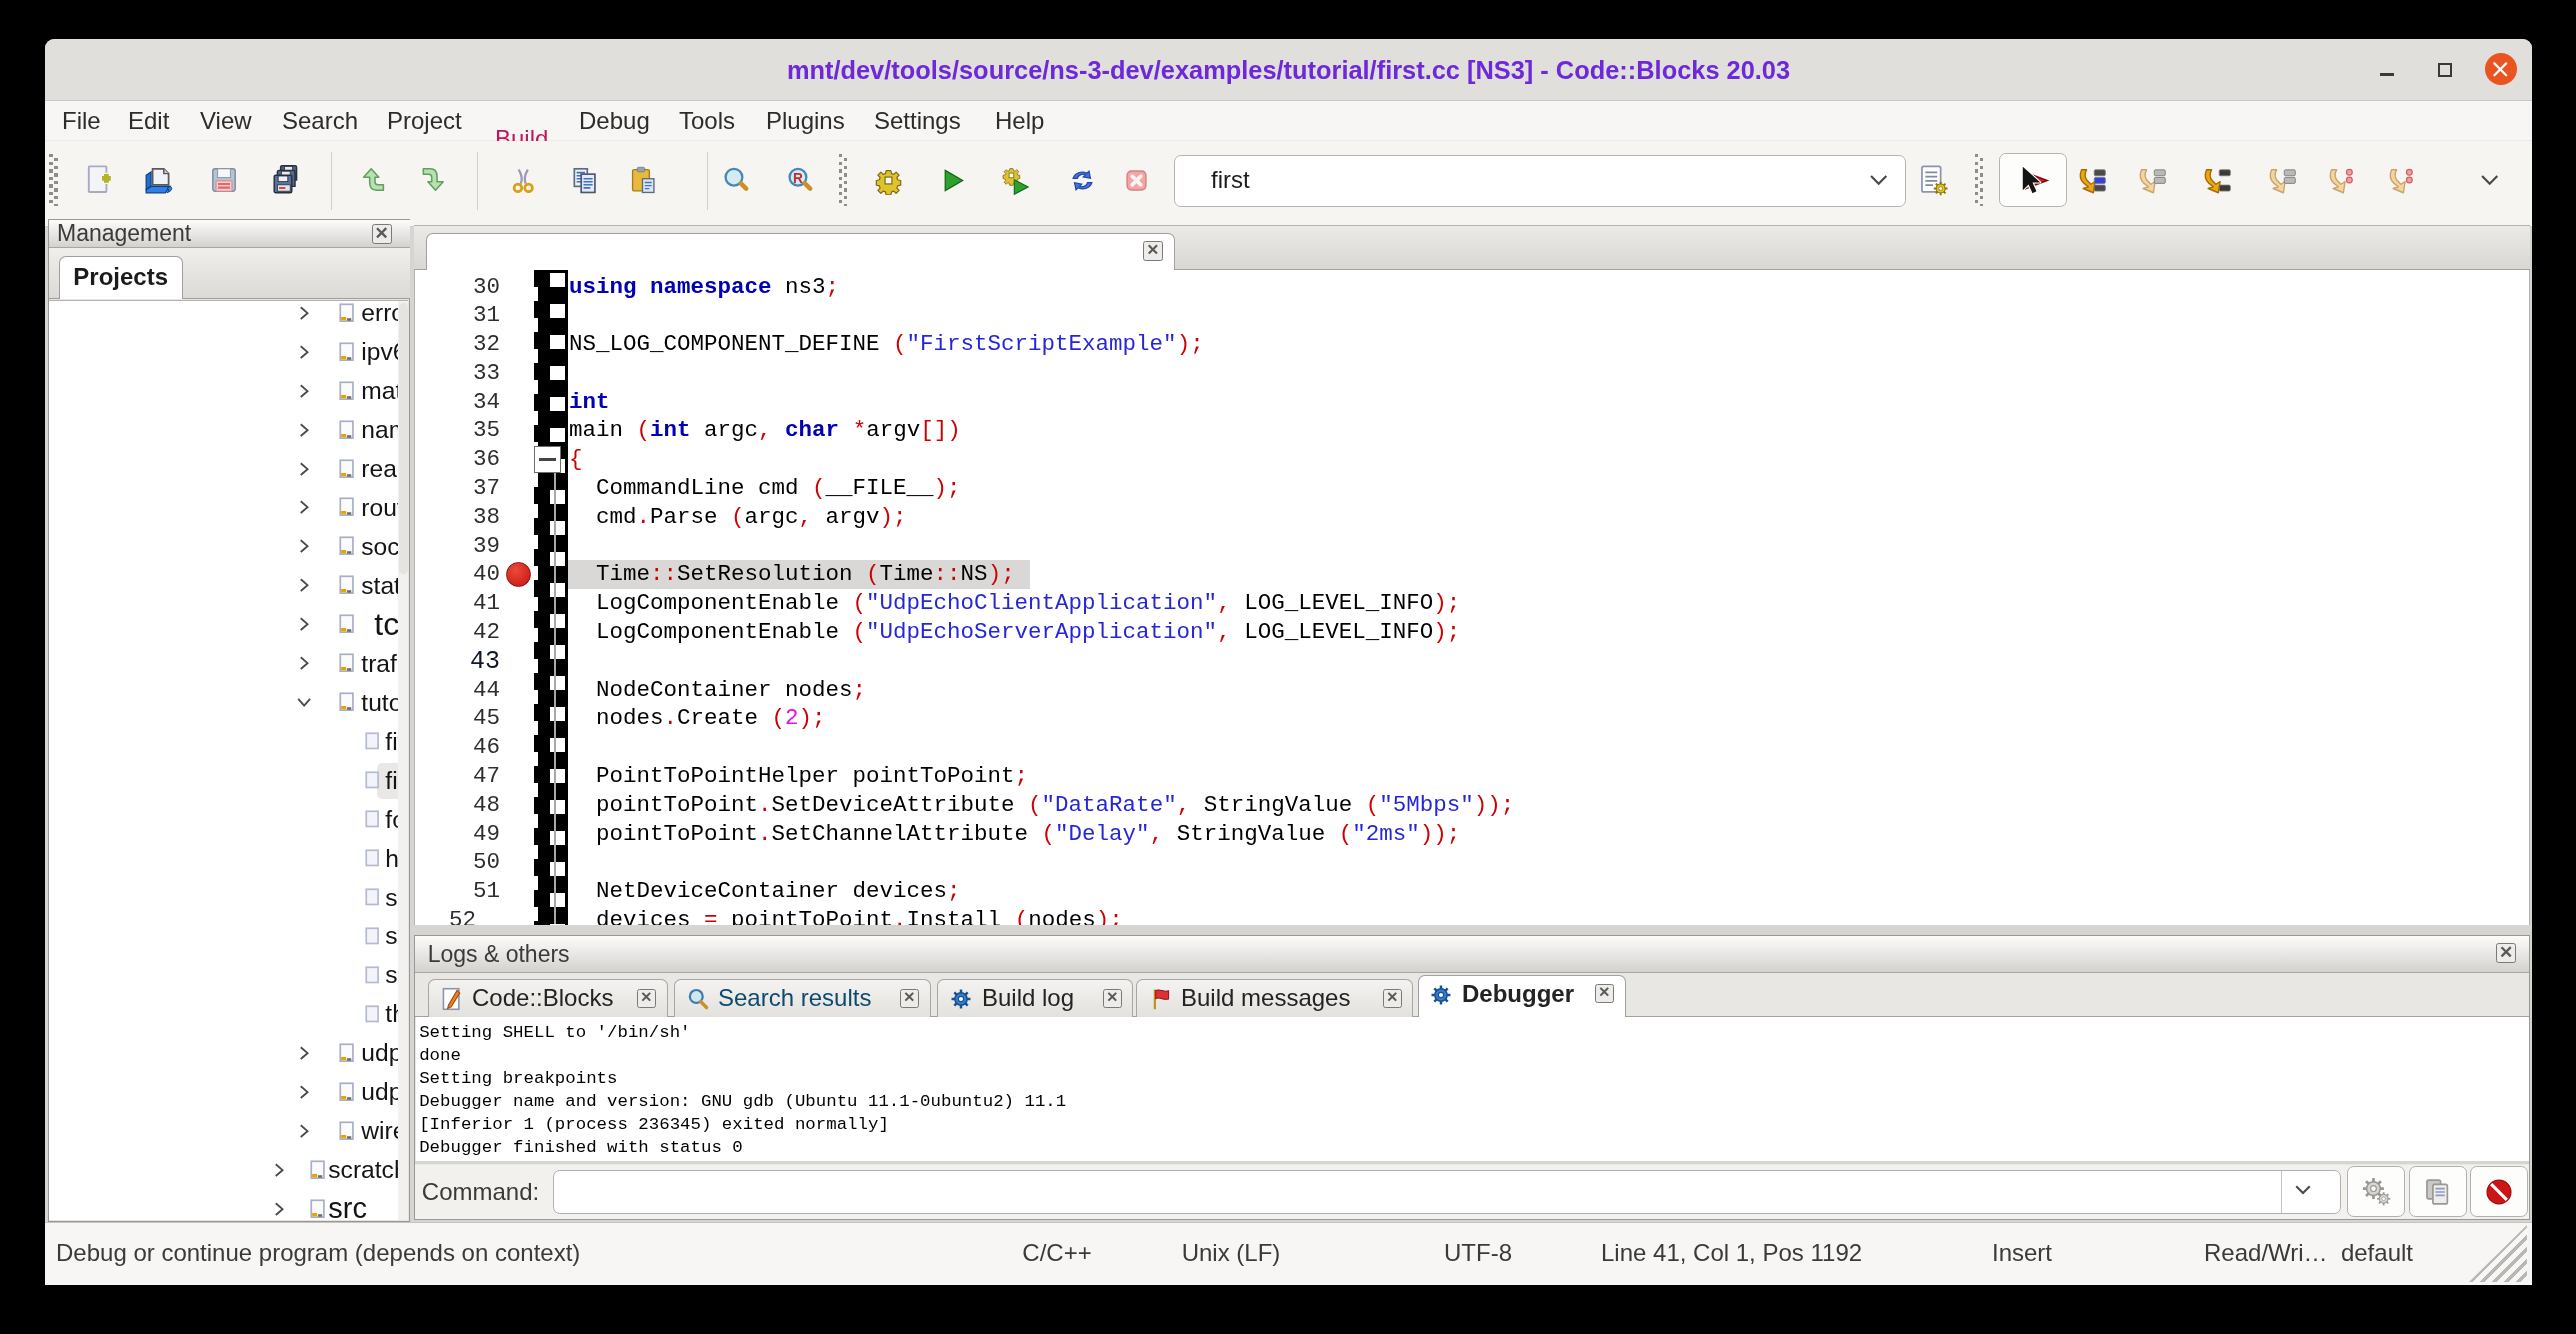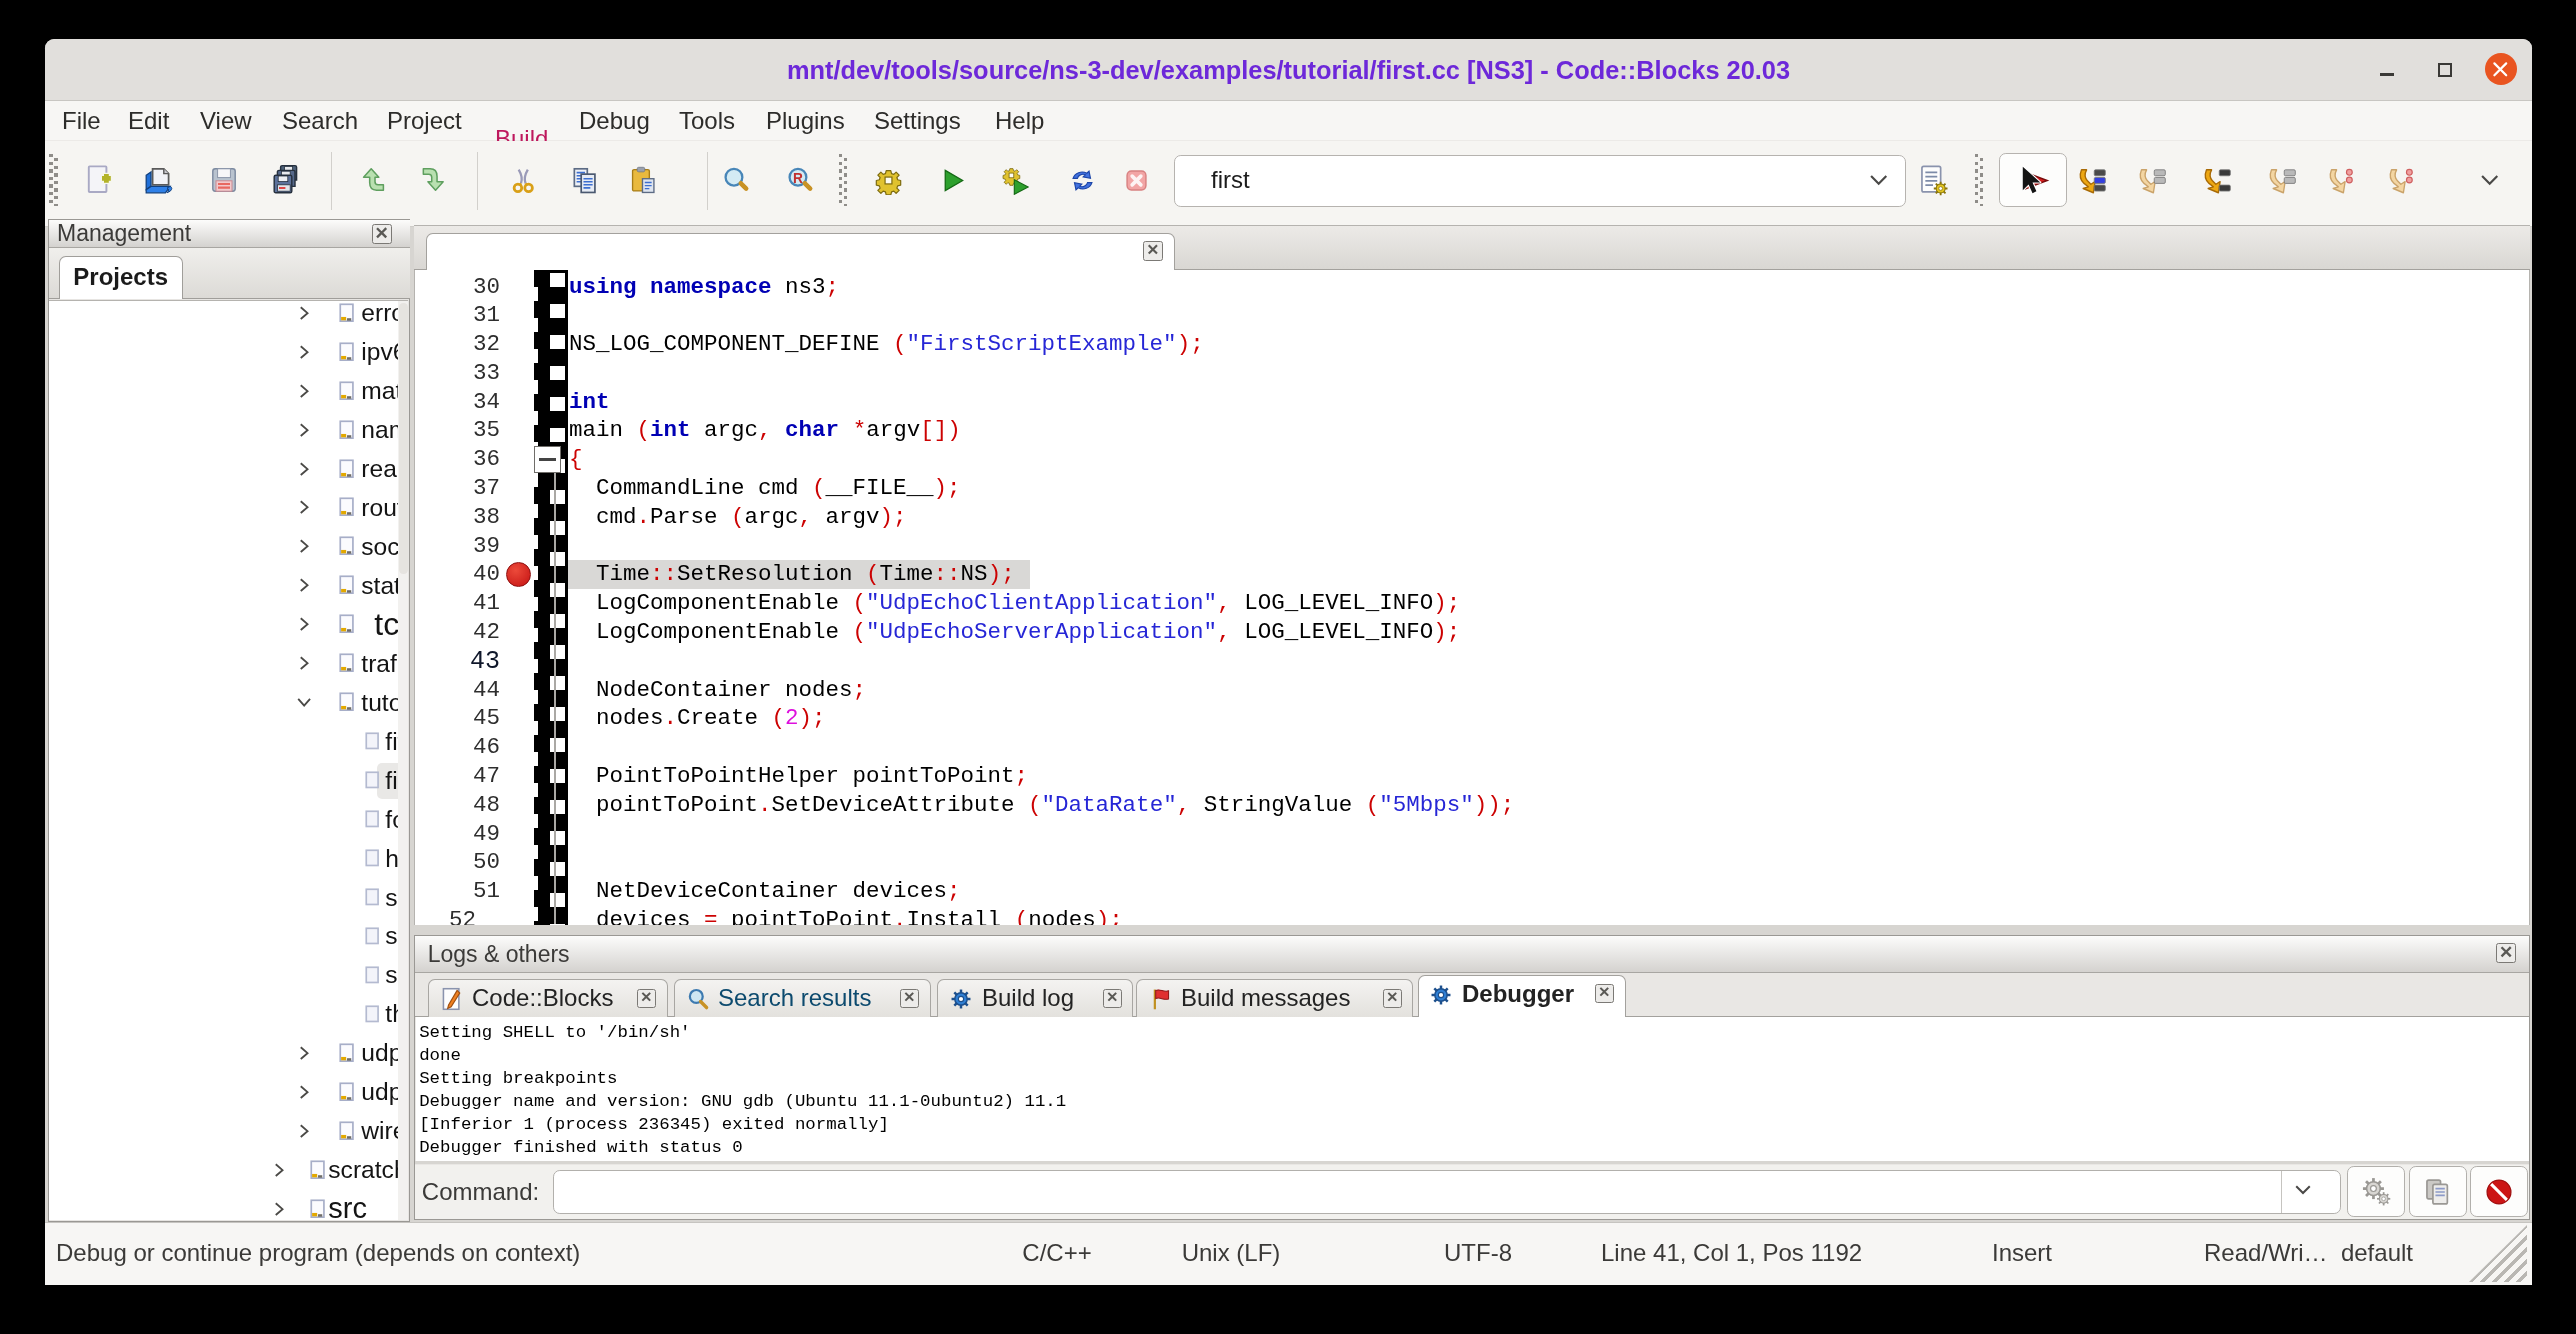--- a/index.html
+++ b/index.html
@@ -435,20 +435,21 @@
 <div class="ab mono" style="left:34px;top:406px;width:51px;height:29px;line-height:29px;font-size:22.5px;color:#2e2e2e;text-align:right">44</div>
 <div class="ab mono" style="left:154px;top:406px;height:29px;line-height:29px;font-size:22.5px;color:#000">  NodeContainer nodes<span class="r">;</span></div>
 <div class="ab mono" style="left:34px;top:434px;width:51px;height:29px;line-height:29px;font-size:22.5px;color:#2e2e2e;text-align:right">45</div>
 <div class="ab mono" style="left:154px;top:434px;height:29px;line-height:29px;font-size:22.5px;color:#000">  nodes<span class="r">.</span>Create <span class="r">(</span><span class="m">2</span><span class="r">);</span></div>
 <div class="ab mono" style="left:34px;top:463px;width:51px;height:29px;line-height:29px;font-size:22.5px;color:#2e2e2e;text-align:right">46</div>
 <div class="ab mono" style="left:34px;top:492px;width:51px;height:29px;line-height:29px;font-size:22.5px;color:#2e2e2e;text-align:right">47</div>
 <div class="ab mono" style="left:154px;top:492px;height:29px;line-height:29px;font-size:22.5px;color:#000">  PointToPointHelper pointToPoint<span class="r">;</span></div>
 <div class="ab mono" style="left:34px;top:521px;width:51px;height:29px;line-height:29px;font-size:22.5px;color:#2e2e2e;text-align:right">48</div>
 <div class="ab mono" style="left:154px;top:521px;height:29px;line-height:29px;font-size:22.5px;color:#000">  pointToPoint<span class="r">.</span>SetDeviceAttribute <span class="r">(</span><span class="s">"DataRate"</span><span class="r">,</span> StringValue <span class="r">(</span><span class="s">"5Mbps"</span><span class="r">));</span></div>
 <div class="ab mono" style="left:34px;top:550px;width:51px;height:29px;line-height:29px;font-size:22.5px;color:#2e2e2e;text-align:right">49</div>
+<div class="ab mono" style="left:154px;top:550px;height:29px;line-height:29px;font-size:22.5px;color:#000">  pointToPoint<span class="r">.</span>SetChannelAttribute <span class="r">(</span><span class="s">"Delay"</span><span class="r">,</span> StringValue <span class="r">(</span><span class="s">"2ms"</span><span class="r">));</span></div>
 <div class="ab mono" style="left:34px;top:578px;width:51px;height:29px;line-height:29px;font-size:22.5px;color:#2e2e2e;text-align:right">50</div>
 <div class="ab mono" style="left:34px;top:607px;width:51px;height:29px;line-height:29px;font-size:22.5px;color:#2e2e2e;text-align:right">51</div>
 <div class="ab mono" style="left:154px;top:607px;height:29px;line-height:29px;font-size:22.5px;color:#000">  NetDeviceContainer devices<span class="r">;</span></div>
 <div class="ab mono" style="left:34px;top:636px;width:51px;height:29px;line-height:29px;font-size:22.5px;color:#2e2e2e;">52</div>
 <div class="ab mono" style="left:154px;top:636px;height:29px;line-height:29px;font-size:22.5px;color:#000">  devices <span class="r">=</span> pointToPoint<span class="r">.</span>Install <span class="r">(</span>nodes<span class="r">);</span></div>
 </div>
     </div>
 <div class="ab" style="left:369px;top:896px;width:2116px;height:285px;border:0.8px solid #9a9894;background:#e9e7e4">
 <div class="ab cap" style="left:0;top:0;width:2114px;height:37px"></div>
 <div class="ab ui" style="left:12.7px;top:0;height:37px;line-height:36px;font-size:23px">Logs &amp; others</div>

